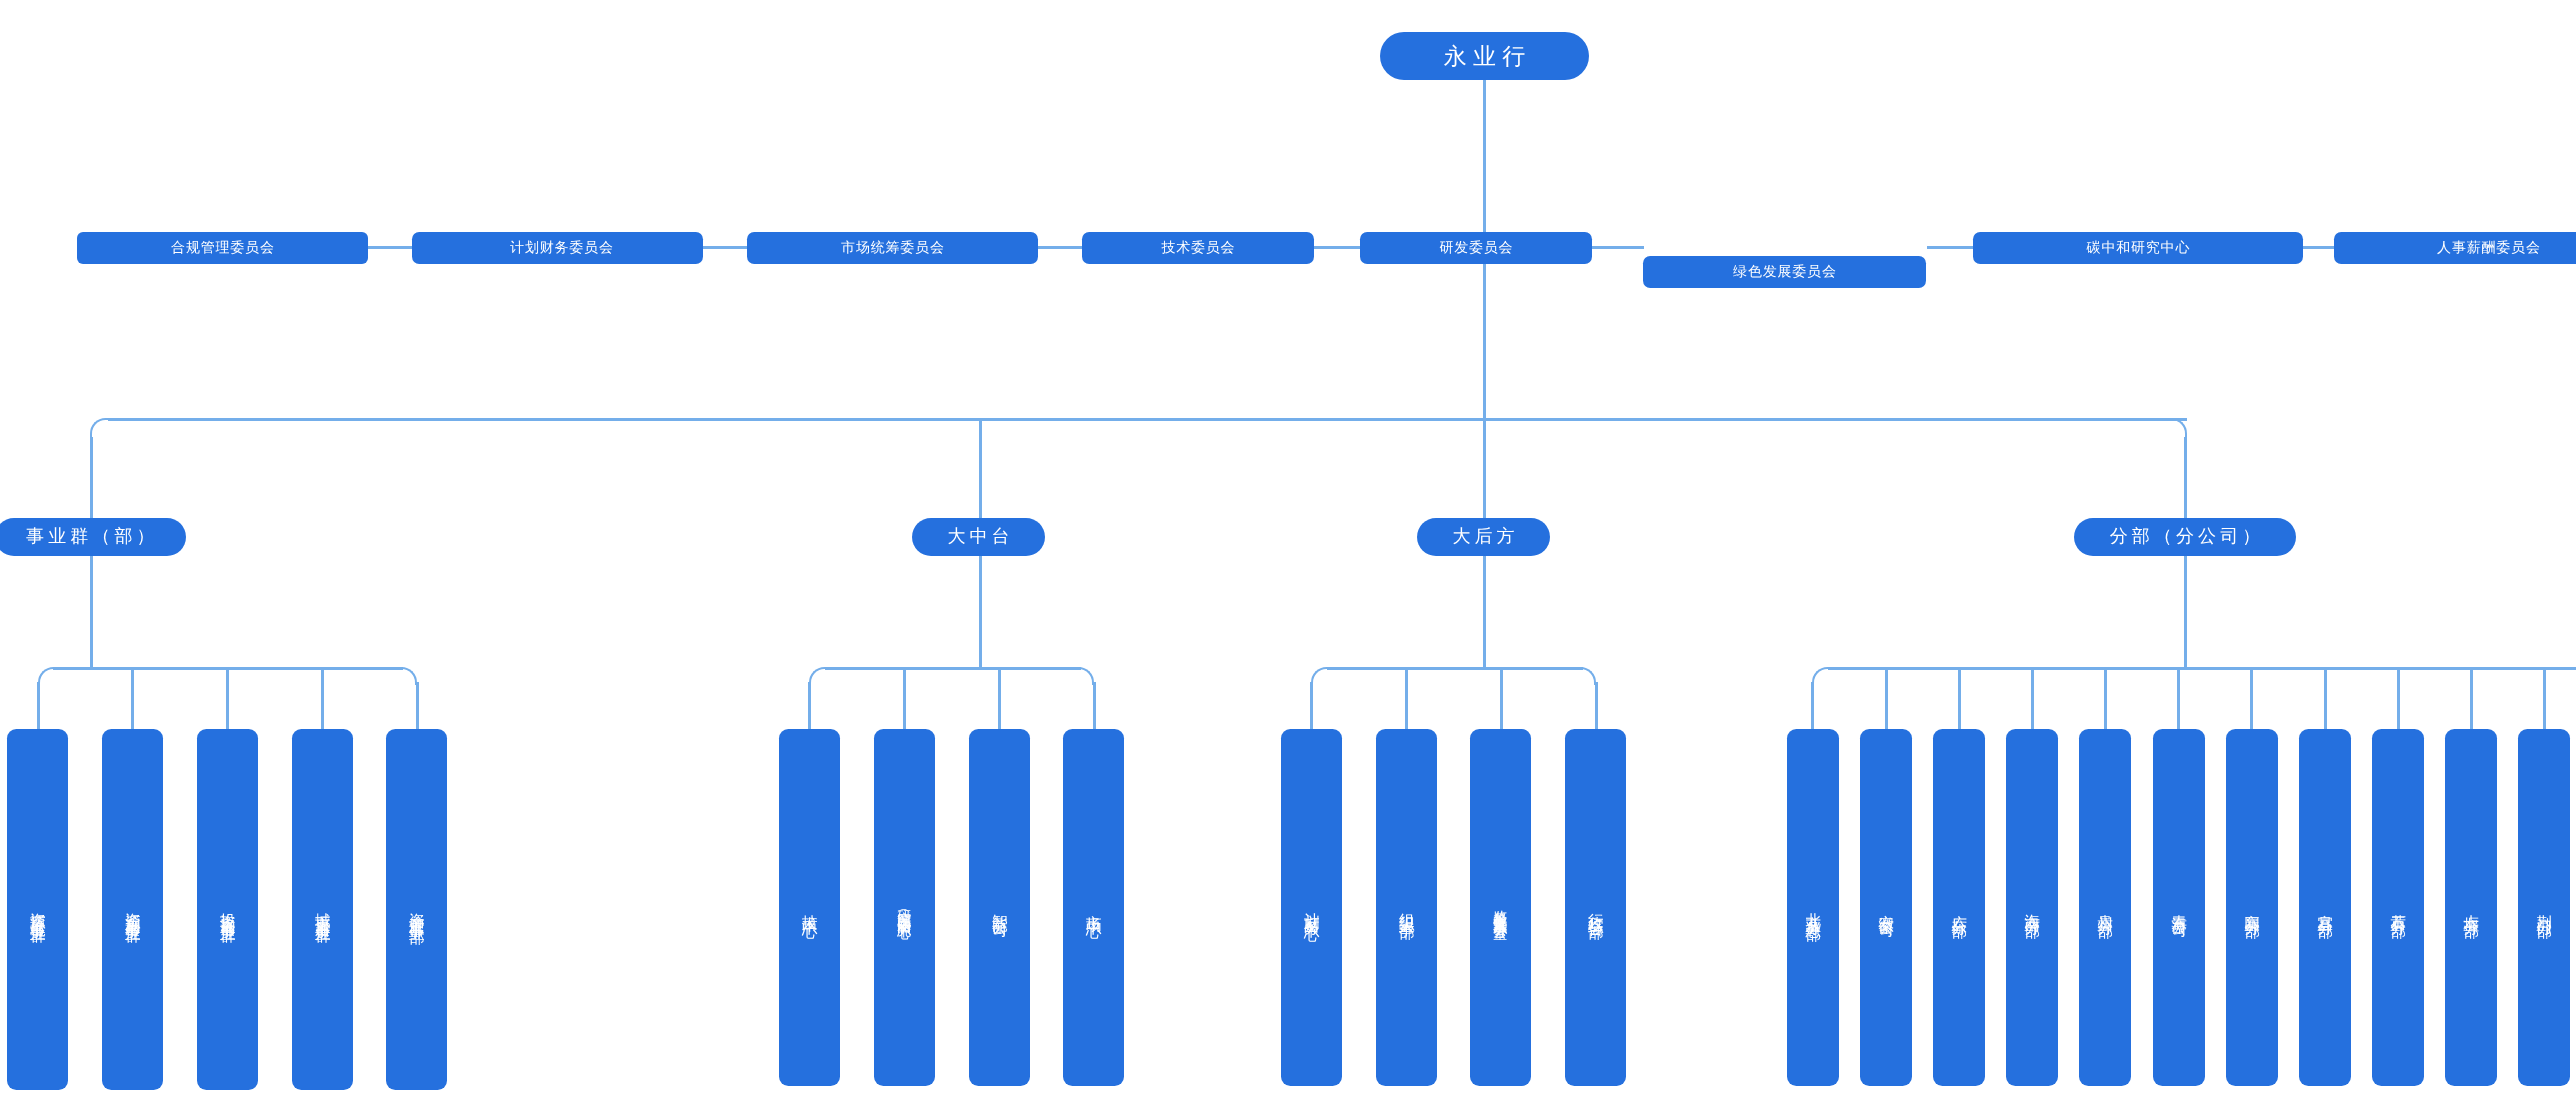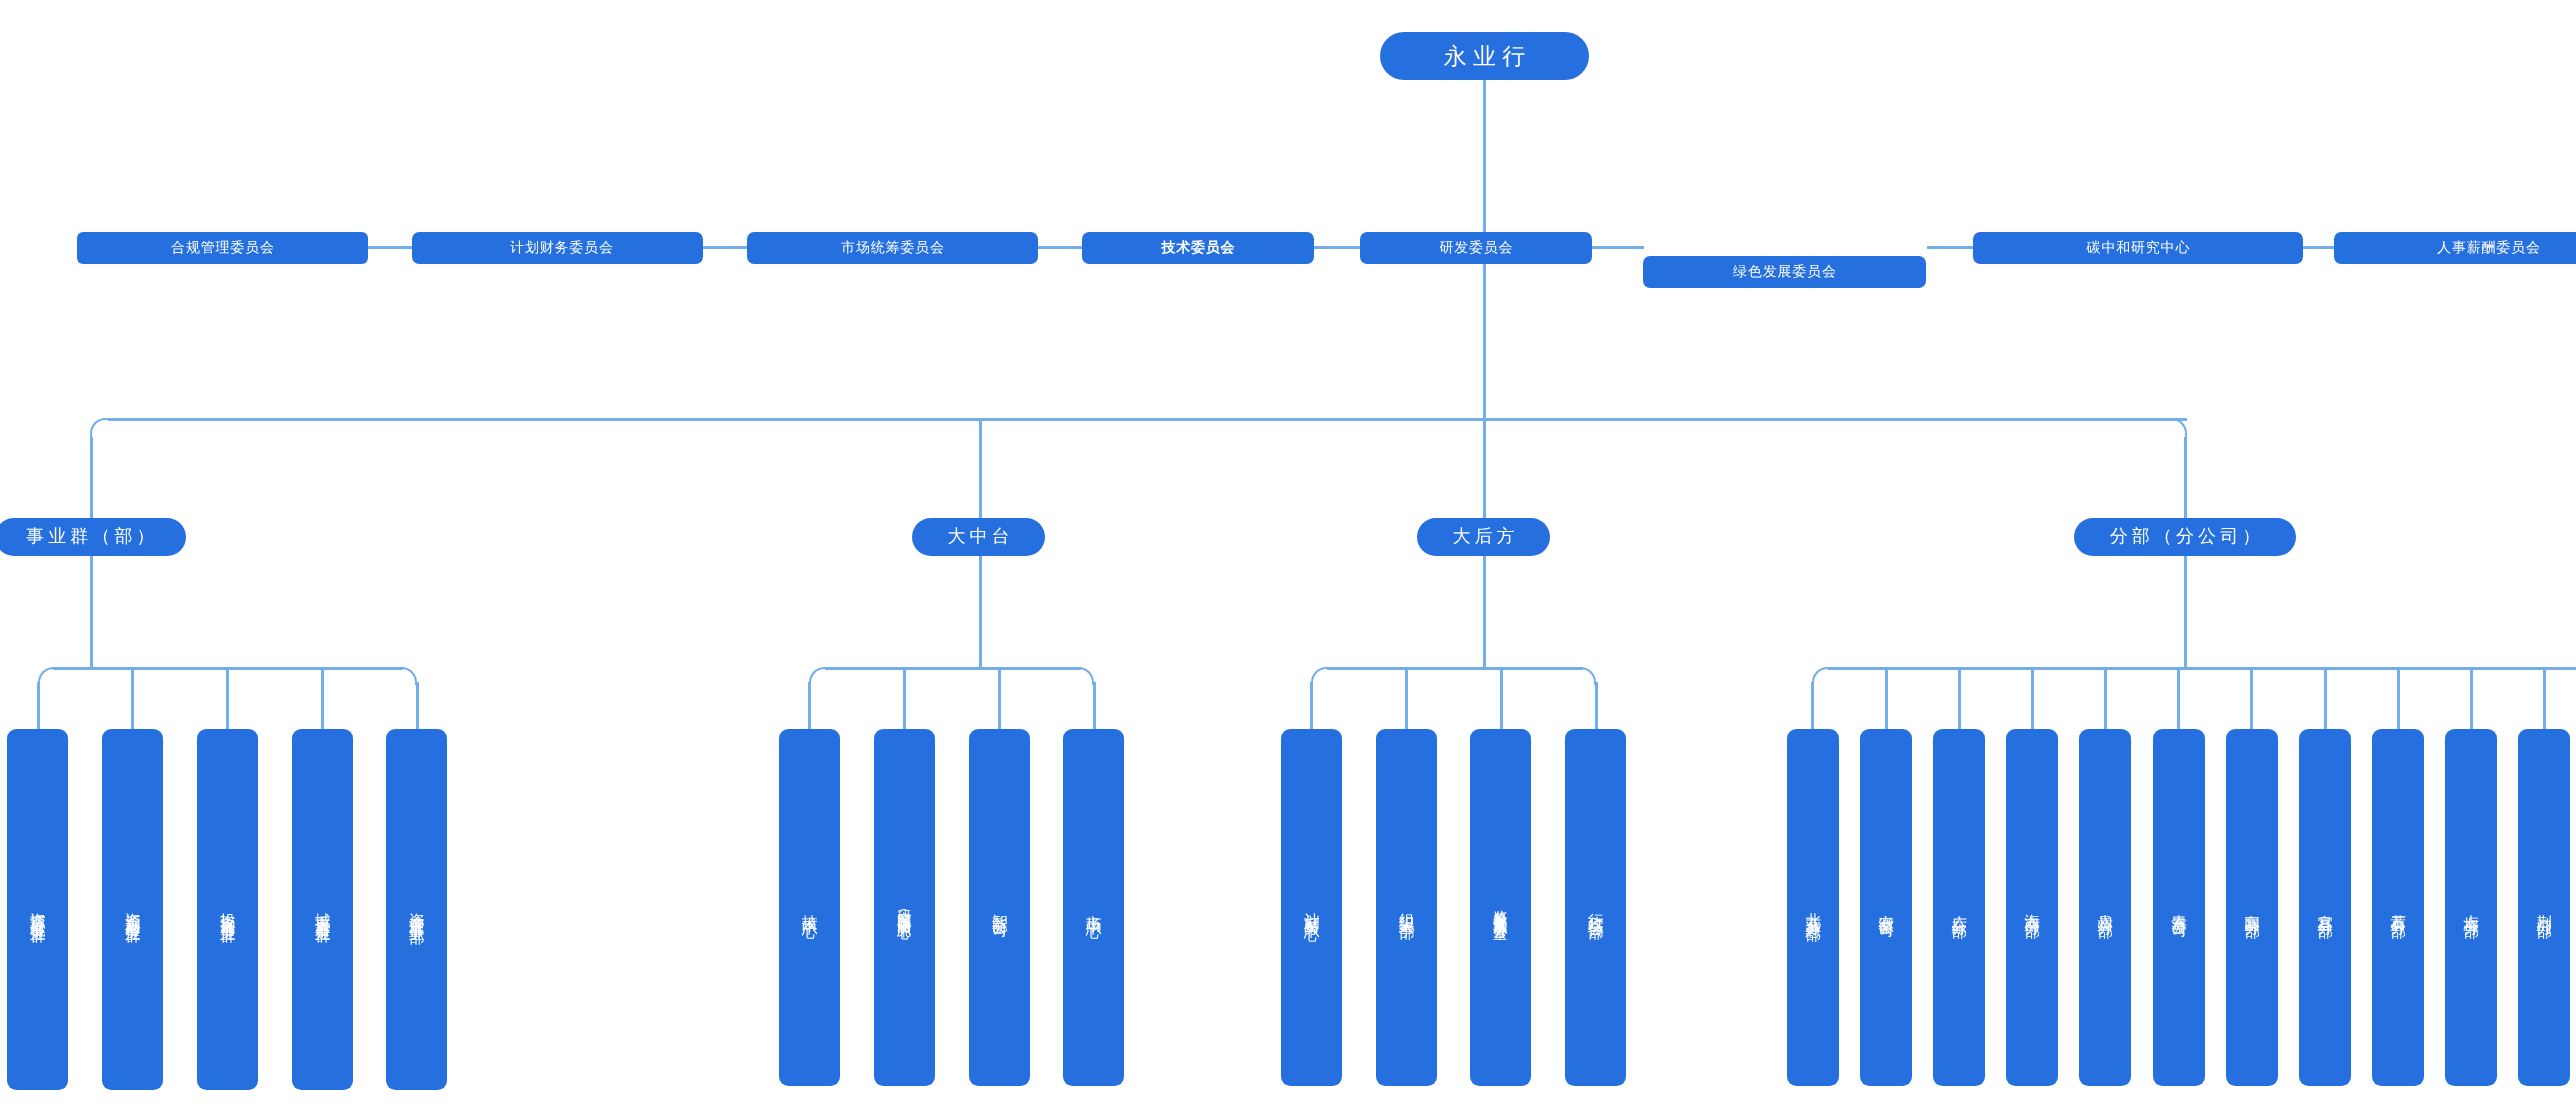--- a/index.html
+++ b/index.html
@@ -87,21 +87,21 @@
 
   <div class="ln vline" style="left:1483px; top:80px; height:152px;"></div>
 
   <div id="committee-row">
       <div class="node committee" style="left: 77px; width: 291px; border-radius: 6px;">合规管理委员会</div>
       <div class="ln hline" style="left: 368px; top: 246px; width: 44px;"></div>
       <div class="node committee" style="left: 412px; width: 291px; padding-left: 8px;">计划财务委员会</div>
       <div class="ln hline" style="left: 703px; top: 246px; width: 44px;"></div>
       <div class="node committee" style="left: 747px; width: 291px;">市场统筹委员会</div>
       <div class="ln hline" style="left: 1038px; top: 246px; width: 44px;"></div>
-      <div class="node committee" style="left: 1082px; width: 232px; font-weight: bold;">技术委员会</div>
+      <div class="node committee" style="left: 1082px; width: 232px;">技术委员会</div>
       <div class="ln hline" style="left: 1314px; top: 246px; width: 46px;"></div>
       <div class="node committee" style="left: 1360px; width: 232px;">研发委员会</div>
       <div class="ln hline" style="left: 1592px; top: 246px; width: 52px;"></div>
       <div class="node committee" style="left: 1643px; width: 283px; margin-top: 24px;">绿色发展委员会</div>
       <div class="ln hline" style="left: 1927px; top: 246px; width: 46px;"></div>
       <div class="node committee" style="left: 1973px; width: 330px;">碳中和研究中心</div>
       <div class="ln hline" style="left: 2303px; top: 246px; width: 31px;"></div>
       <div class="node committee" style="left: 2334px; width: 309px;">人事薪酬委员会</div>
     </div>
 

